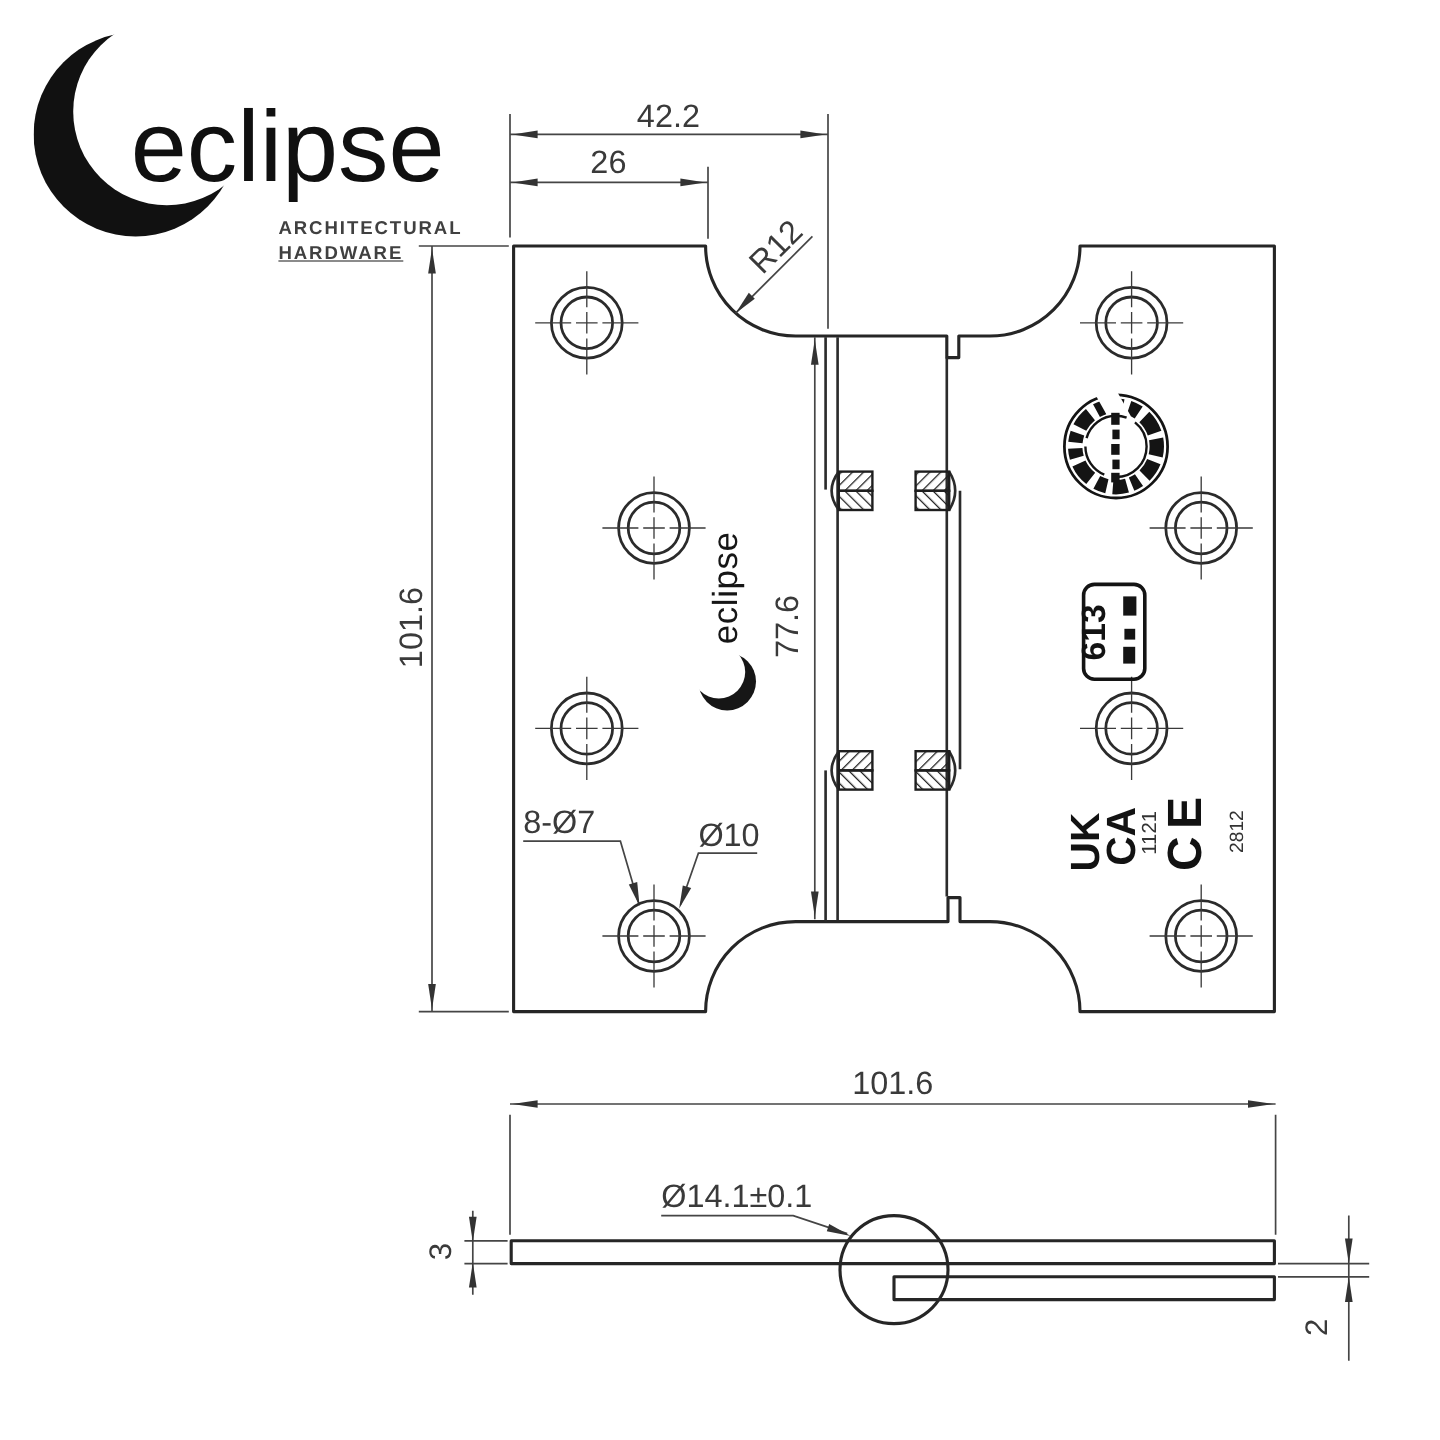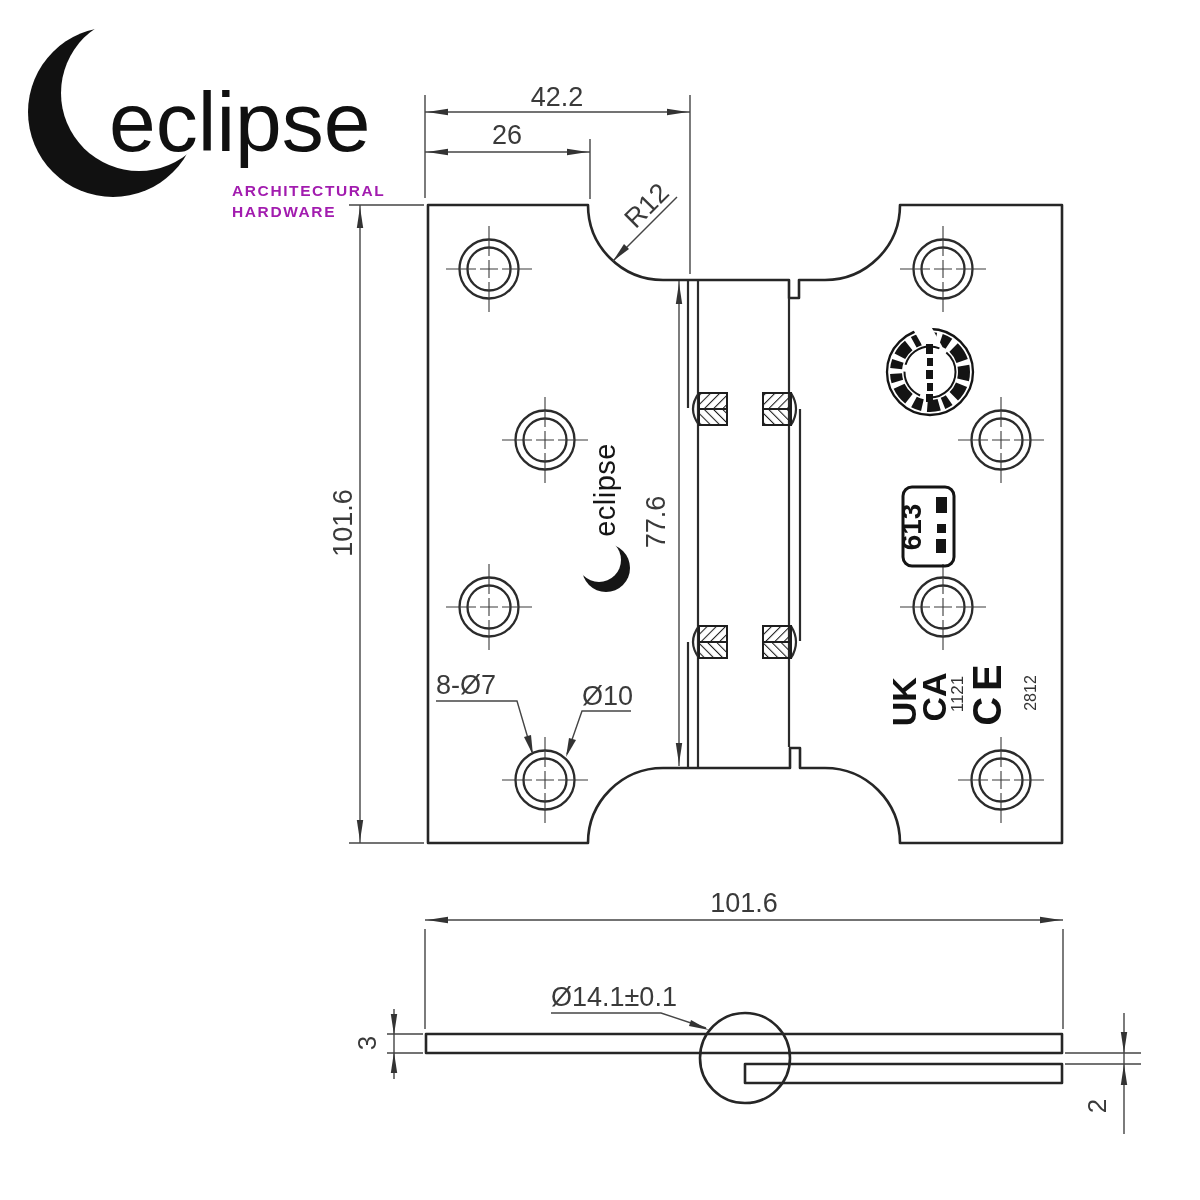--- a/index.html
+++ b/index.html
@@ -10,22 +10,22 @@
   .hole{stroke:#2b2b2b;stroke-width:2.3;fill:none;}
   .cline{stroke:#3a3a3a;stroke-width:1.1;fill:none;stroke-dasharray:30 4 18 4 30;}
   .dim{stroke:#454545;stroke-width:1.4;fill:none;}
   .arr{fill:#333;stroke:none;}
   .dtxt{fill:#3a3a3a;font-family:"Liberation Sans",sans-serif;font-size:27px;}
   .dtxt-s{fill:#3a3a3a;font-family:"Liberation Sans",sans-serif;font-size:26px;}
   .stamp{fill:#121212;font-family:"Liberation Sans",sans-serif;font-weight:bold;}
   .washer{stroke:#1e1e1e;stroke-width:2;}
   .logo-wrap{position:absolute;left:25px;top:16px;width:330px;height:200px;}
   .logo-text{position:absolute;left:84px;top:58px;font-size:84px;letter-spacing:0px;color:#101010;font-family:"Liberation Sans",sans-serif;}
-  .tagline{position:absolute;left:207px;color:#a21caf;font-size:15.5px;font-weight:bold;letter-spacing:1.6px;font-family:"Liberation Sans",sans-serif;}
-  .t1{top:166px;} .t2{top:187px;}
+  .tagline{position:absolute;left:207px;color:#404040;font-size:15.5px;font-weight:bold;letter-spacing:1.6px;font-family:"Liberation Sans",sans-serif;}
+  .t1{top:166px;} .t2{top:187px;text-decoration:underline;}
   .leaf-stamp{position:absolute;left:530px;top:490px;width:150px;height:56px;transform:rotate(-90deg);display:flex;align-items:center;gap:5px;}
   .leaf-stamp-text{font-size:29px;color:#161616;letter-spacing:.5px;font-family:"Liberation Sans",sans-serif;}
 </style>
 </head>
 <body>
 
 <div class="logo-wrap">
   <svg width="200" height="200" style="position:absolute;left:3px;top:4px;">
     <circle cx="85" cy="92" r="85" fill="#111"></circle>
     <circle cx="111" cy="73" r="78" fill="#fff"></circle>

